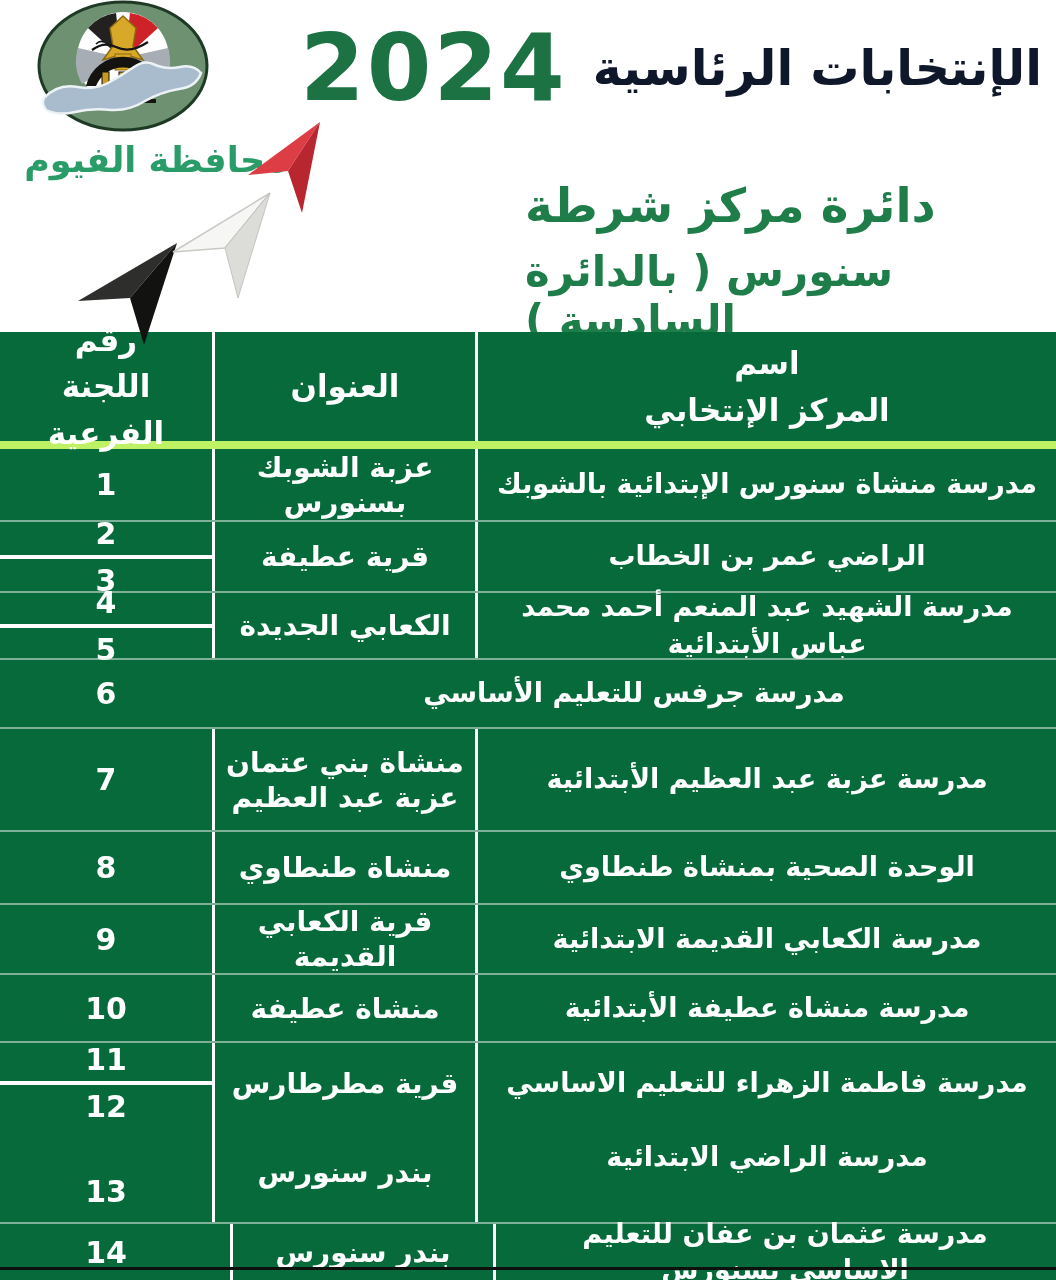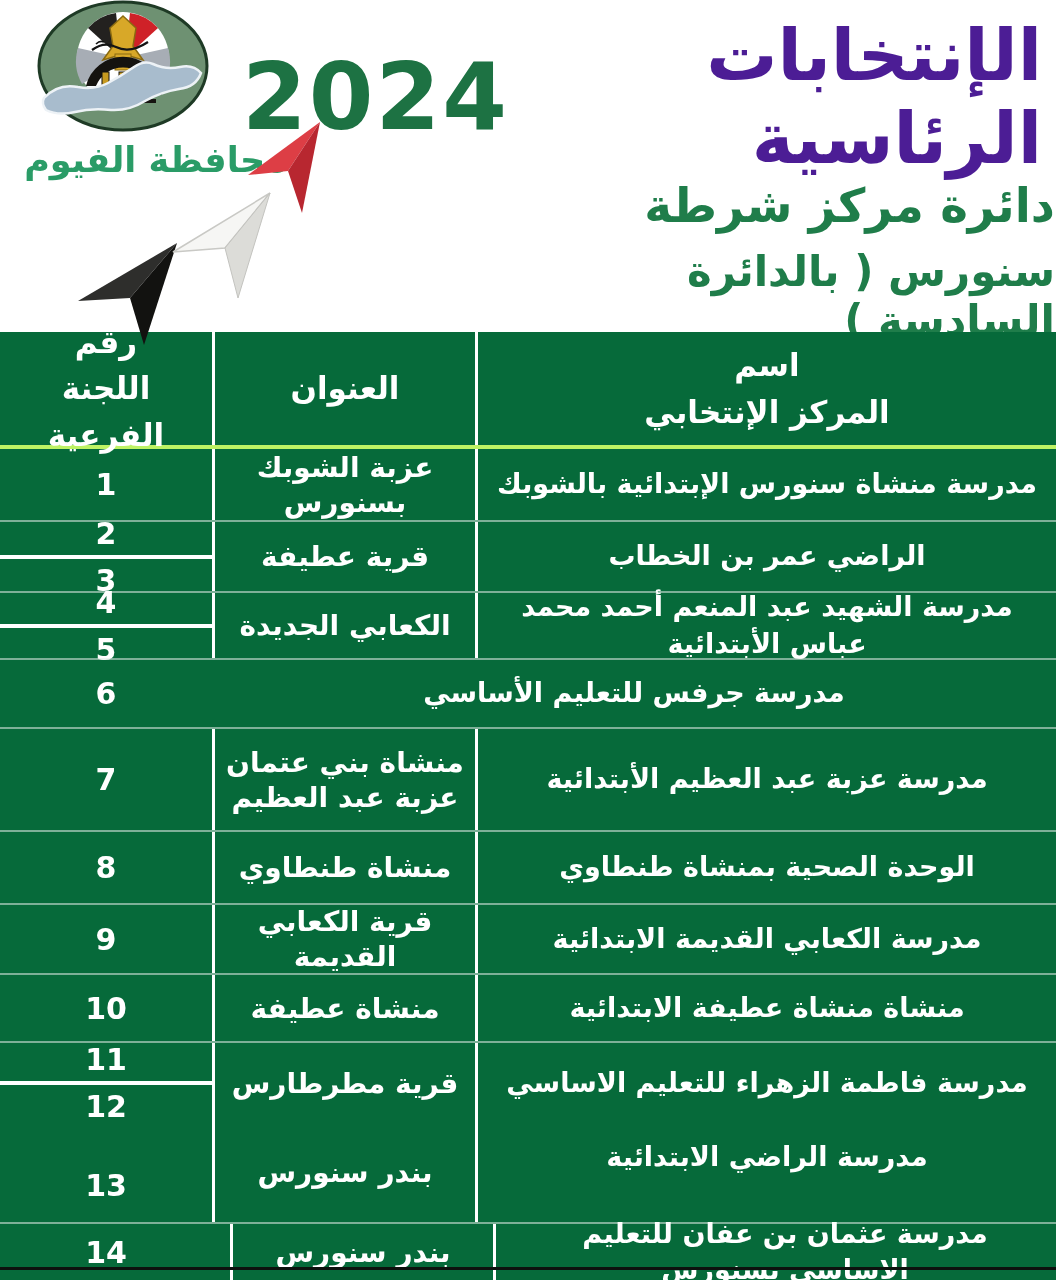--- a/index.html
+++ b/index.html
@@ -7,32 +7,32 @@
   .page { position:relative; width:1056px; height:1280px; background:#ffffff; overflow:hidden; }
 
   
   .hdr { position:absolute; left:0; top:0; width:1056px; height:332px; background:#ffffff; }
   .logo { position:absolute; left:36px; top:0px; }
   .gov-name { position:absolute; left:18px; top:140px; width:275px; text-align:center;
               font-size:35px; font-weight:bold; color:#2a9c67; direction:rtl; }
   .title-row { position:absolute; right:14px; top:14px; width:800px; display:flex;
                flex-direction:row-reverse; justify-content:flex-start; align-items:center; gap:26px;
                direction:ltr; }
-  .title-main { font-size:71px; font-weight:bold; color:#4c1d95; direction:rtl; letter-spacing:-1px; }
+  .title-main { font-size:49px; font-weight:bold; color:#0f172a; direction:rtl; letter-spacing:-1px; }
   .title-year { font-size:93px; font-weight:bold; color:#1d7243; letter-spacing:2px; }
-  .subtitle { position:absolute; left:525px; top:178px; width:530px; text-align:right; direction:rtl;
+  .subtitle { position:absolute; left:525px; top:178px; width:530px; text-align:left; direction:rtl;
               color:#1f7d4a; }
   .subtitle .l1 { font-size:47px; font-weight:bold; }
   .subtitle .l2 { font-size:42px; font-weight:bold; margin-top:14px; }
   .arrows { position:absolute; left:60px; top:105px; z-index:5; }
 
   
   .tbl { position:absolute; left:0; top:332px; width:1056px; height:948px; background:#066a3a;
          display:flex; flex-direction:column; color:#fff; }
-  .t-head { height:117px; display:flex; border-bottom:4px solid #bef264; flex:none; }
+  .t-head { height:117px; display:flex; border-bottom:8px solid #bef264; flex:none; }
   .rows { display:flex; flex-direction:column; flex:1; }
   .t-row { display:flex; flex:none; border-top:2px solid rgba(226,234,229,0.55); }
   .t-row:nth-child(1) { border-top:none; height:71px; }
   .t-row:nth-child(2) { height:71px; }
   .t-row:nth-child(3) { height:67px; }
   .t-row:nth-child(4) { height:69px; }
   .t-row:nth-child(5) { height:103px; }
   .t-row:nth-child(6) { height:73px; }
   .t-row:nth-child(7) { height:70px; }
   .t-row:nth-child(8) { height:68px; }
@@ -45,21 +45,21 @@
   .cell-addr { width:266px; flex:none; border-left:3px solid #fff; border-right:3px solid #fff;
                font-size:28px; font-weight:bold; white-space:pre-line; direction:rtl; line-height:1.25;
                padding:17px 2px; }
   .cell-name { flex:1; font-size:27px; font-weight:bold; direction:rtl; line-height:1.35; padding:0 6px; }
   .h-num, .h-addr, .h-name { font-size:31px; font-weight:bold; white-space:pre-line; line-height:1.5; }
   .num-rule { align-self:stretch; height:4px; background:#ffffff; margin:5px 0; flex:none; }
   .num-text { line-height:1.1; }
 
   
   .t-row:nth-child(10) .cell-name { align-items:flex-start; padding-top:16px; }
-  .t-row:nth-child(10) .cell-num  { justify-content:flex-end; padding-bottom:20px; }
+  .t-row:nth-child(10) .cell-num  { justify-content:flex-end; padding-bottom:14px; }
 
   .bottom-rule { position:absolute; left:0; top:1267px; width:1056px; height:3px; background:#0d120e; z-index:3; }
 </style>
 </head>
 <body>
 
 <div class="page">
 
   <div class="hdr">
 
@@ -170,21 +170,21 @@
             <div class="num-text">9</div>
           </div>
           <div class="cell cell-addr" dir="rtl">قرية الكعابي القديمة</div>
           <div class="cell cell-name" dir="rtl">مدرسة الكعابي القديمة الابتدائية</div>
         </div>
         <div class="t-row">
           <div class="cell cell-num">
             <div class="num-text">10</div>
           </div>
           <div class="cell cell-addr" dir="rtl">منشاة عطيفة</div>
-          <div class="cell cell-name" dir="rtl">منشاة منشاة عطيفة الابتدائية</div>
+          <div class="cell cell-name" dir="rtl">مدرسة منشاة عطيفة الأبتدائية</div>
         </div>
         <div class="t-row">
           <div class="cell cell-num">
             <div class="num-text">11</div>
             <div class="num-rule"></div>
             <div class="num-text">12</div>
           </div>
           <div class="cell cell-addr" dir="rtl">قرية مطرطارس</div>
           <div class="cell cell-name" dir="rtl">مدرسة فاطمة الزهراء للتعليم الاساسي</div>
         </div>

